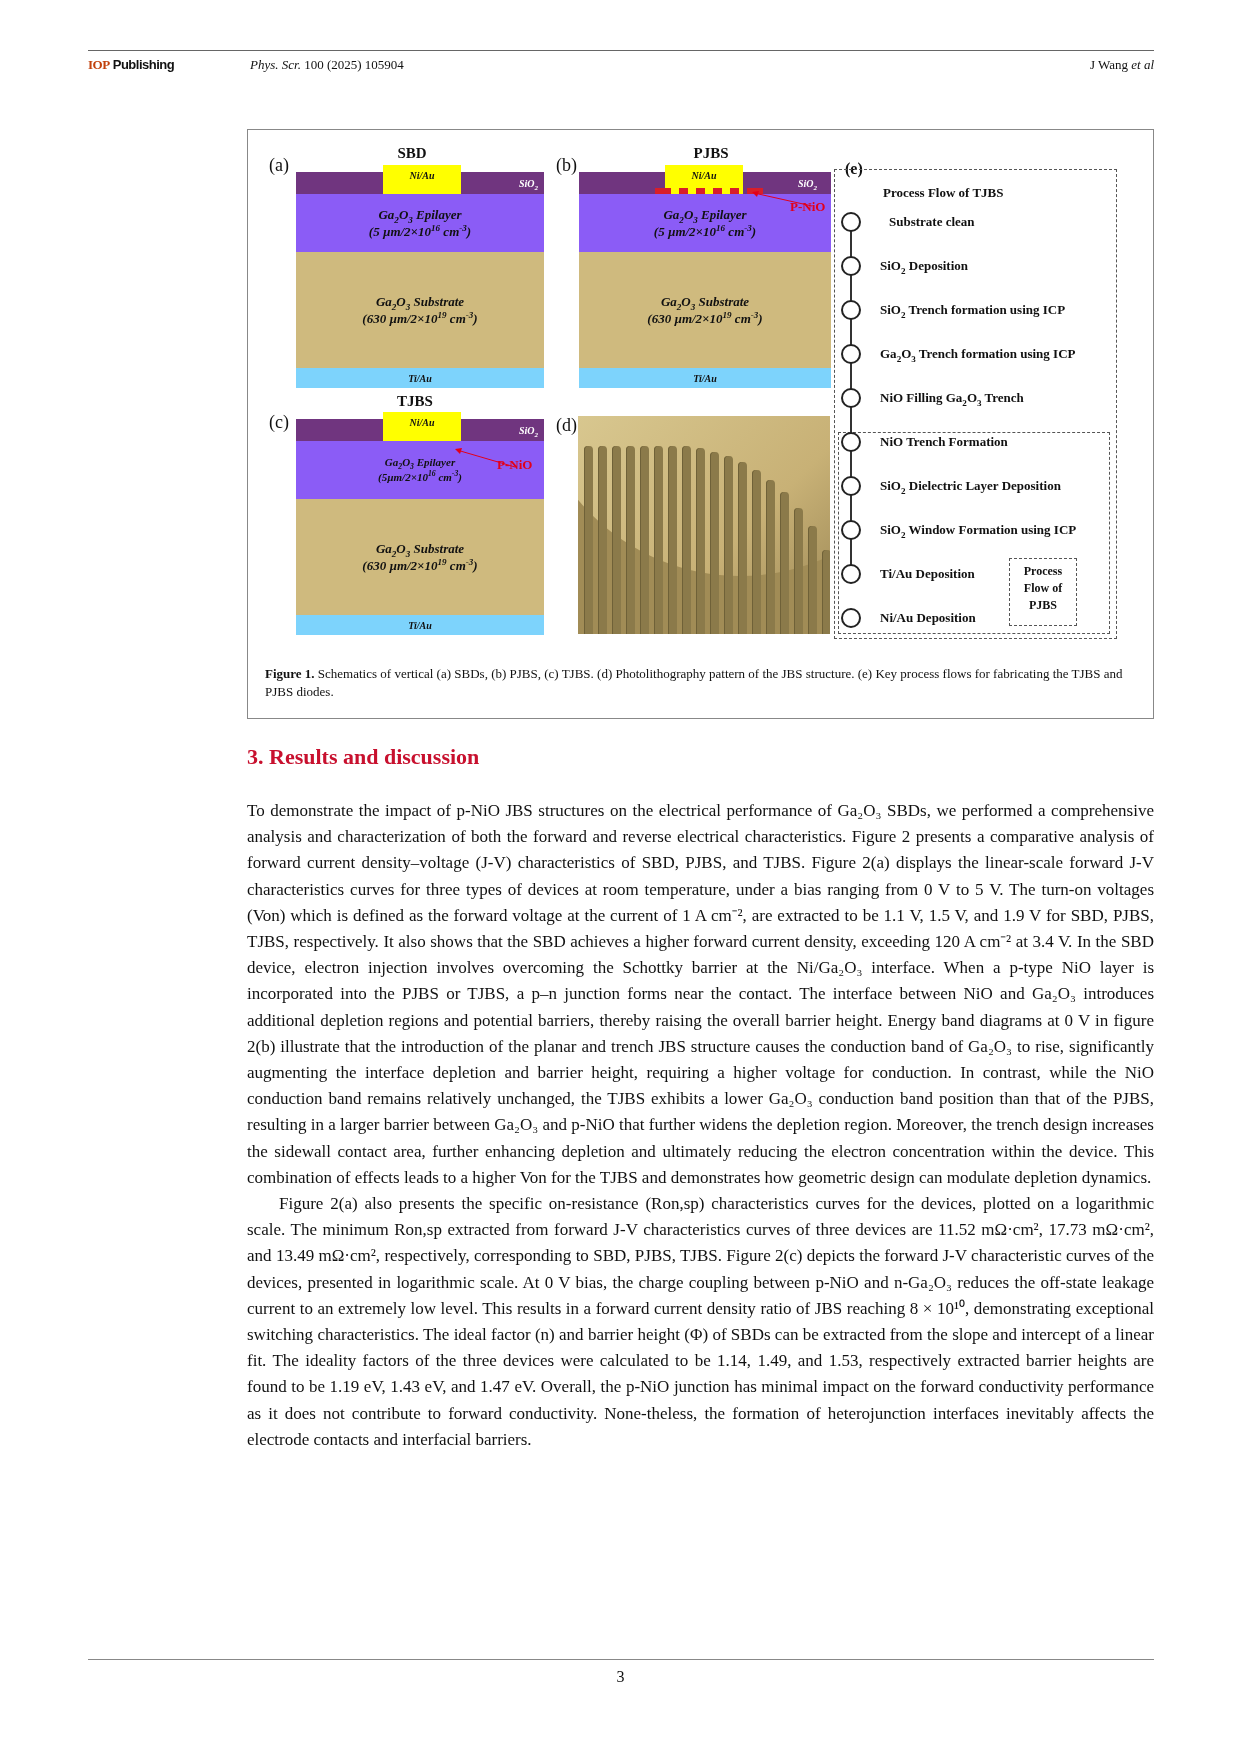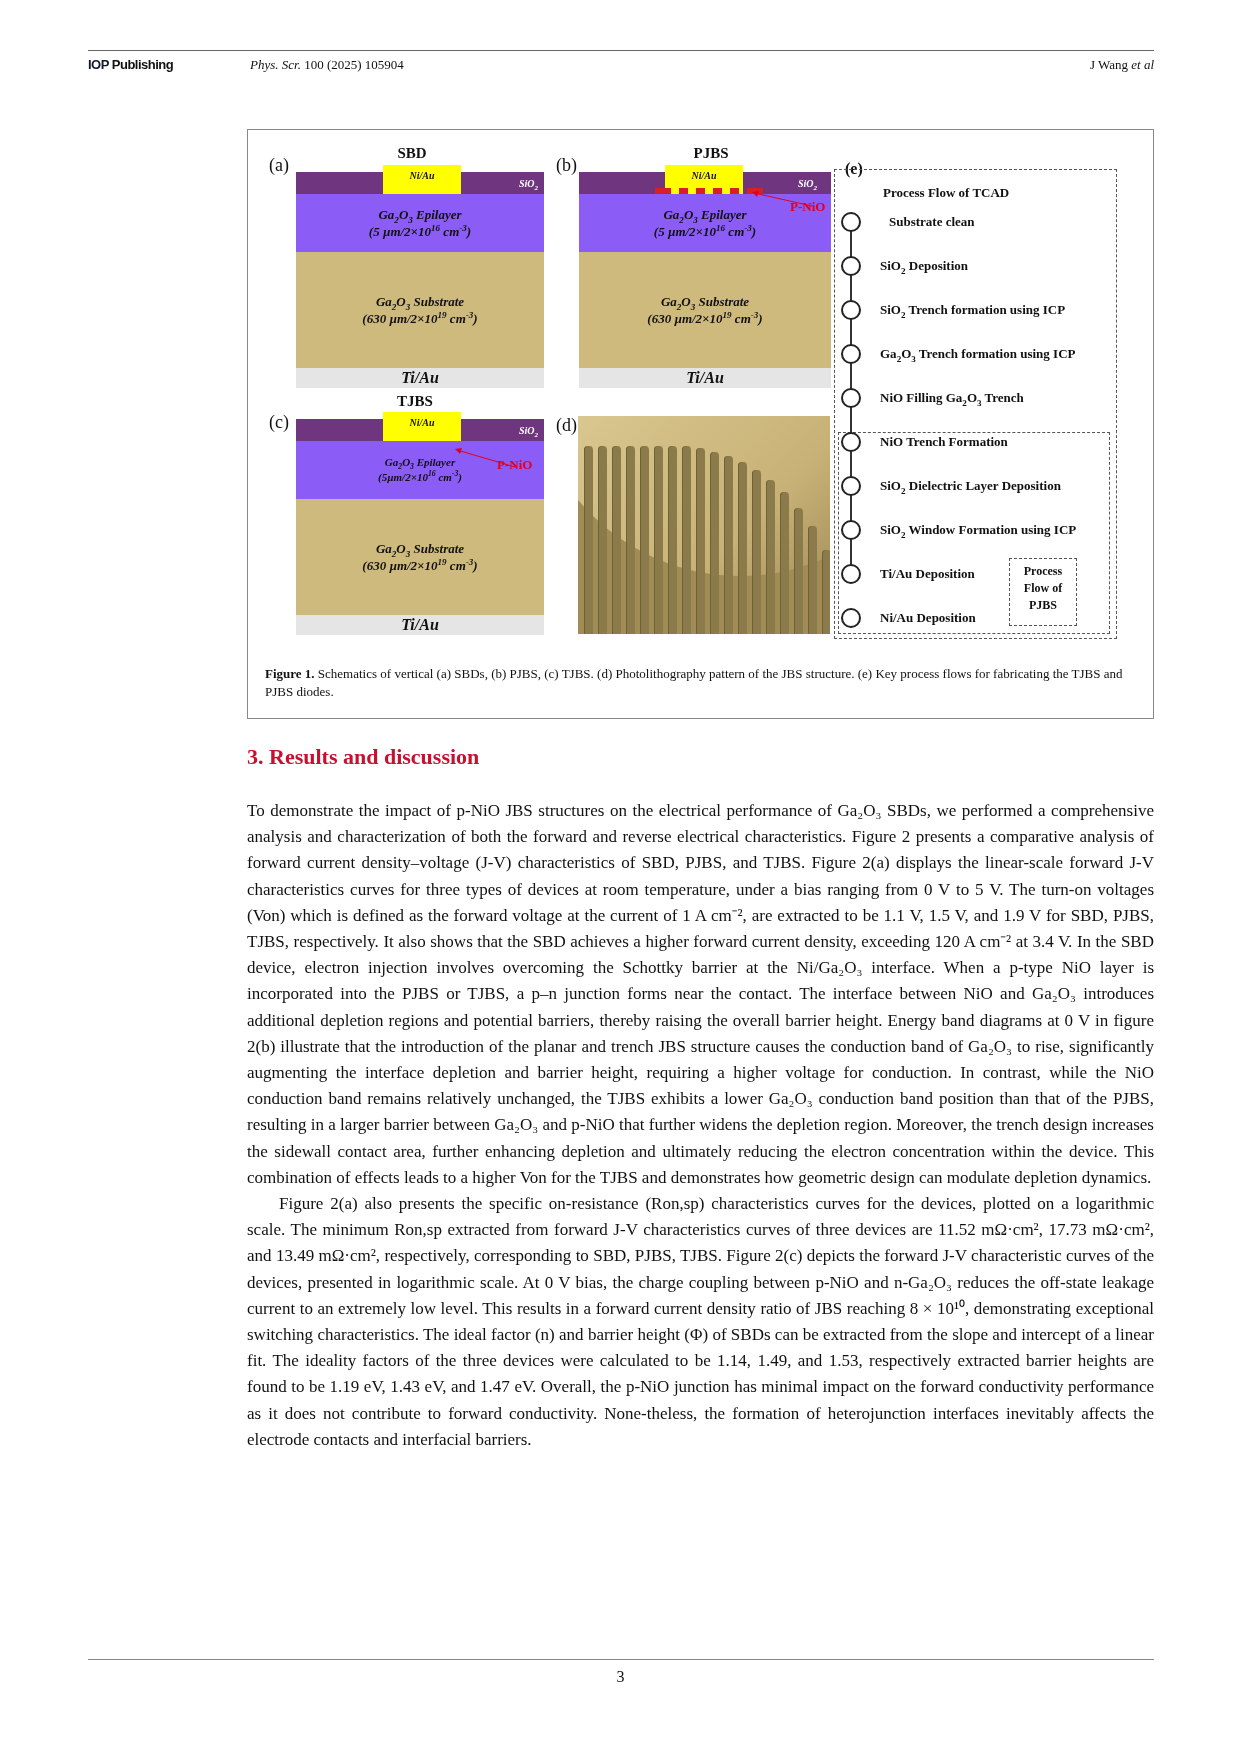--- a/index.html
+++ b/index.html
@@ -2,37 +2,37 @@
 <html><head>
 <meta charset="utf-8">
 <style>
   * { box-sizing: border-box; margin: 0; padding: 0; }
   html, body { width: 1241px; height: 1754px; background: #ffffff; }
   body { position: relative; font-family: "Liberation Serif", serif; color: #111; }
 
   
   .hdr { position: absolute; top: 50px; left: 88px; width: 1066px; height: 22px; border-top: 1.5px solid #666; }
   .hdr .pub { position: absolute; left: 0; top: 6px; font-family: "Liberation Sans", sans-serif; font-weight: bold; font-size: 13px; letter-spacing: -0.5px; }
-  .hdr .pub .iop { color: #0f172a; }
+  .hdr .pub .iop { color: #c2410c; font-family: Liberation Serif, serif; }
   .hdr .journal { position: absolute; left: 162px; top: 6px; font-size: 13px; }
   .hdr .journal i { font-style: italic; }
   .hdr .journal b { font-weight: normal; }
   .hdr .author { position: absolute; right: 0; top: 6px; font-size: 13px; }
   .hdr .author i { font-style: italic; }
 
   
   .figbox { position: absolute; left: 247px; top: 129px; width: 907px; height: 590px; border: 1.5px solid #888; }
   .panel { position: absolute; font-style: italic; }
   .plabel { position: absolute; font-size: 18px; font-family: "Liberation Serif", serif; }
   .ptitle { position: absolute; font-size: 15px; font-weight: bold; text-align: center; }
   .layer { position: absolute; left: 0; width: 100%; display: flex; align-items: center; justify-content: center; flex-direction: column; font-weight: bold; text-align: center; }
   .sio2 { background: #70357f; }
   .epi { background: #8b5cf6; font-size: 13px; line-height: 17px; }
   .sub { background: #cfba7e; font-size: 13px; line-height: 17px; }
-  .tiau { background: #e5e5e5; font-size: 16px; }
+  .tiau { background: #7dd3fc; font-size: 10px; }
   .niau { position: absolute; background: #ffff00; font-size: 10px; font-weight: bold; display: flex; align-items: flex-start; justify-content: center; padding-top: 5px; }
   .sio2lbl { position: absolute; color: #fff; font-size: 10px; font-weight: bold; }
   .pnio-dot { position: absolute; background: #d81e2a; height: 8px; }
   .pnio-lbl { position: absolute; color: #e2001a; font-size: 13px; font-weight: bold; }
   sub, sup { font-size: 70%; line-height: 0; }
 
   .photo { position: absolute; background: linear-gradient(135deg, #d8c78f 0%, #c8b176 60%, #9b8755 100%); overflow: hidden; }
   .photo .stripes { position: absolute; left: 4px; top: 30px; right: 0; bottom: 0; }
   .photo .stripe { position: absolute; top: 0; bottom: 0; width: 9px; background: #8b7a4a; border-radius: 4px 4px 0 0; box-shadow: inset 1px 0 0 #6f6138; }
   .photo .arc { position: absolute; right: -120px; top: -260px; width: 420px; height: 420px; border-radius: 50%; box-shadow: 0 0 0 200px #a18c56; }
@@ -164,21 +164,21 @@
     <div class="stripe" style="left:184px;top:34px;"></div>
     <div class="stripe" style="left:198px;top:46px;"></div>
     <div class="stripe" style="left:212px;top:62px;"></div>
     <div class="stripe" style="left:226px;top:80px;"></div>
     <div class="stripe" style="left:240px;top:104px;"></div>
   </div>
 </div>
 
 <div class="plabel" style="left:845px;top:160px;font-weight:bold;font-size:16px;">(e)</div>
 <div class="flow">
-  <div class="flow-title">Process Flow of TCAD</div>
+  <div class="flow-title">Process Flow of TJBS</div>
   <div class="flow-line"></div>
   <div class="flow-inner"></div>
   <div class="flow-step" style="top:42px;gap:9px;">
       <span class="circ"></span>
       <span class="txt">Substrate clean</span>
     </div>
   <div class="flow-step" style="top:86px;">
       <span class="circ"></span>
       <span class="txt">SiO<sub>2</sub> Deposition</span>
     </div>

